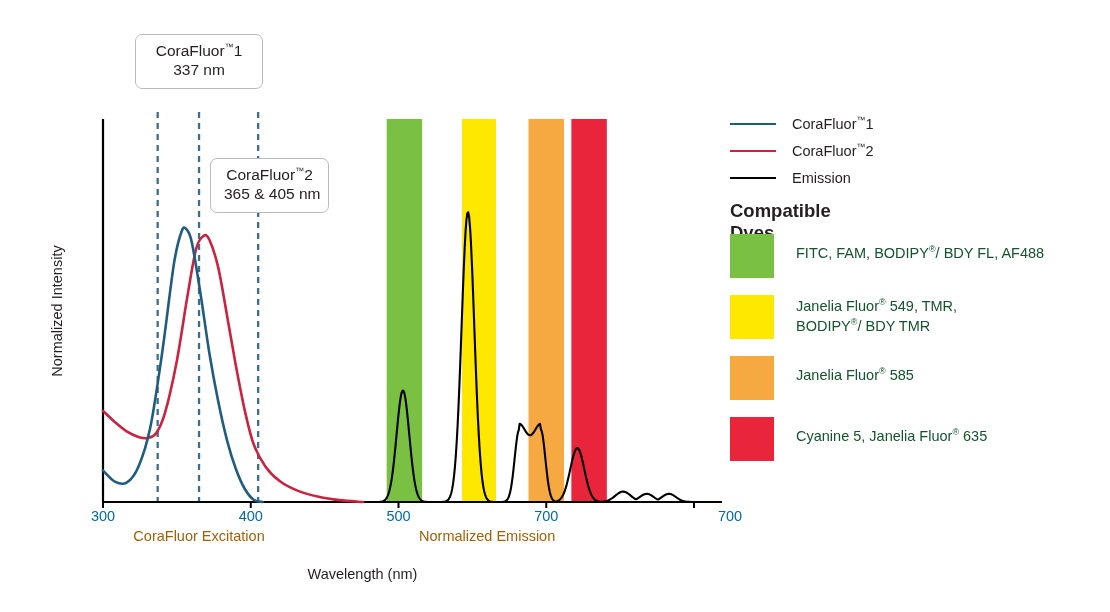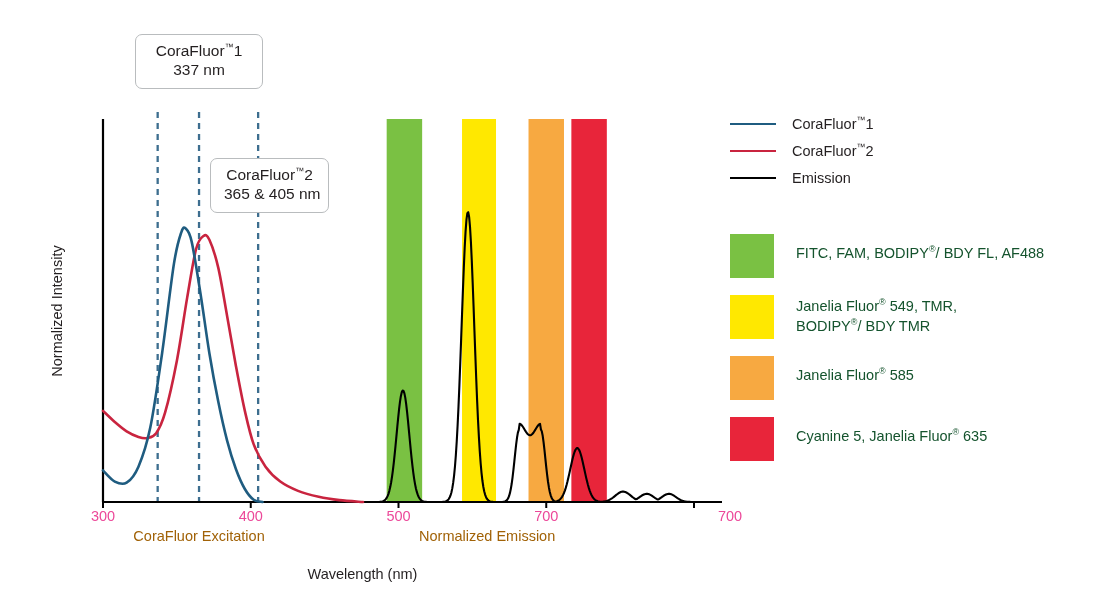--- a/index.html
+++ b/index.html
@@ -29,21 +29,21 @@
     box-sizing:border-box;
     white-space:nowrap;
   }
   .callout .l1{font-size:15.5px;}
   .callout .l2{font-size:15.5px;}
   .callout sup{font-size:9px;vertical-align:super;letter-spacing:0;}
   #callout1{left:135px;top:34px;width:128px;}
   #callout2{left:210px;top:158px;width:119px;}
 
   
-  .axis-num{position:absolute;font-size:14.5px;color:#ec4899;text-align:center;width:60px;}
+  .axis-num{position:absolute;font-size:14.5px;color:#0369a1;text-align:center;width:60px;}
   .sub-lab{position:absolute;font-size:14.5px;color:#a16207;text-align:center;}
   #xtitle{position:absolute;left:0;top:566px;width:725px;text-align:center;font-size:14.5px;}
   #ytitle{
     position:absolute;left:-33px;top:303px;width:180px;
     text-align:center;font-size:14.5px;
     transform:rotate(-90deg);transform-origin:center center;
   }
 
   
   .legend{position:absolute;left:730px;top:110px;width:370px;}
@@ -127,20 +127,21 @@
       <div class="leg-row">
         <div class="leg-swatch" style="border-top-color: rgb(201, 36, 63);"></div>
         <div class="leg-label"><span>CoraFluor</span><sup>™</sup><span>2</span></div>
       </div>
       <div class="leg-row">
         <div class="leg-swatch" style="border-top-color: rgb(0, 0, 0);"></div>
         <div class="leg-label"><span>Emission</span></div>
       </div>
     </div>
 
+  <div id="dyes-title">Compatible Dyes</div>
   <div class="dyes" id="dyes">
       <div class="dye-row">
         <div class="dye-swatch" style="background: rgb(122, 193, 67);"></div>
         <div class="dye-text">
           <div><span>FITC, FAM, BODIPY</span><sup>®</sup><span>/ BDY FL, AF488</span></div>
         </div>
       </div>
       <div class="dye-row">
         <div class="dye-swatch" style="background: rgb(255, 232, 0);"></div>
         <div class="dye-text" style="padding-top: 1px;">

